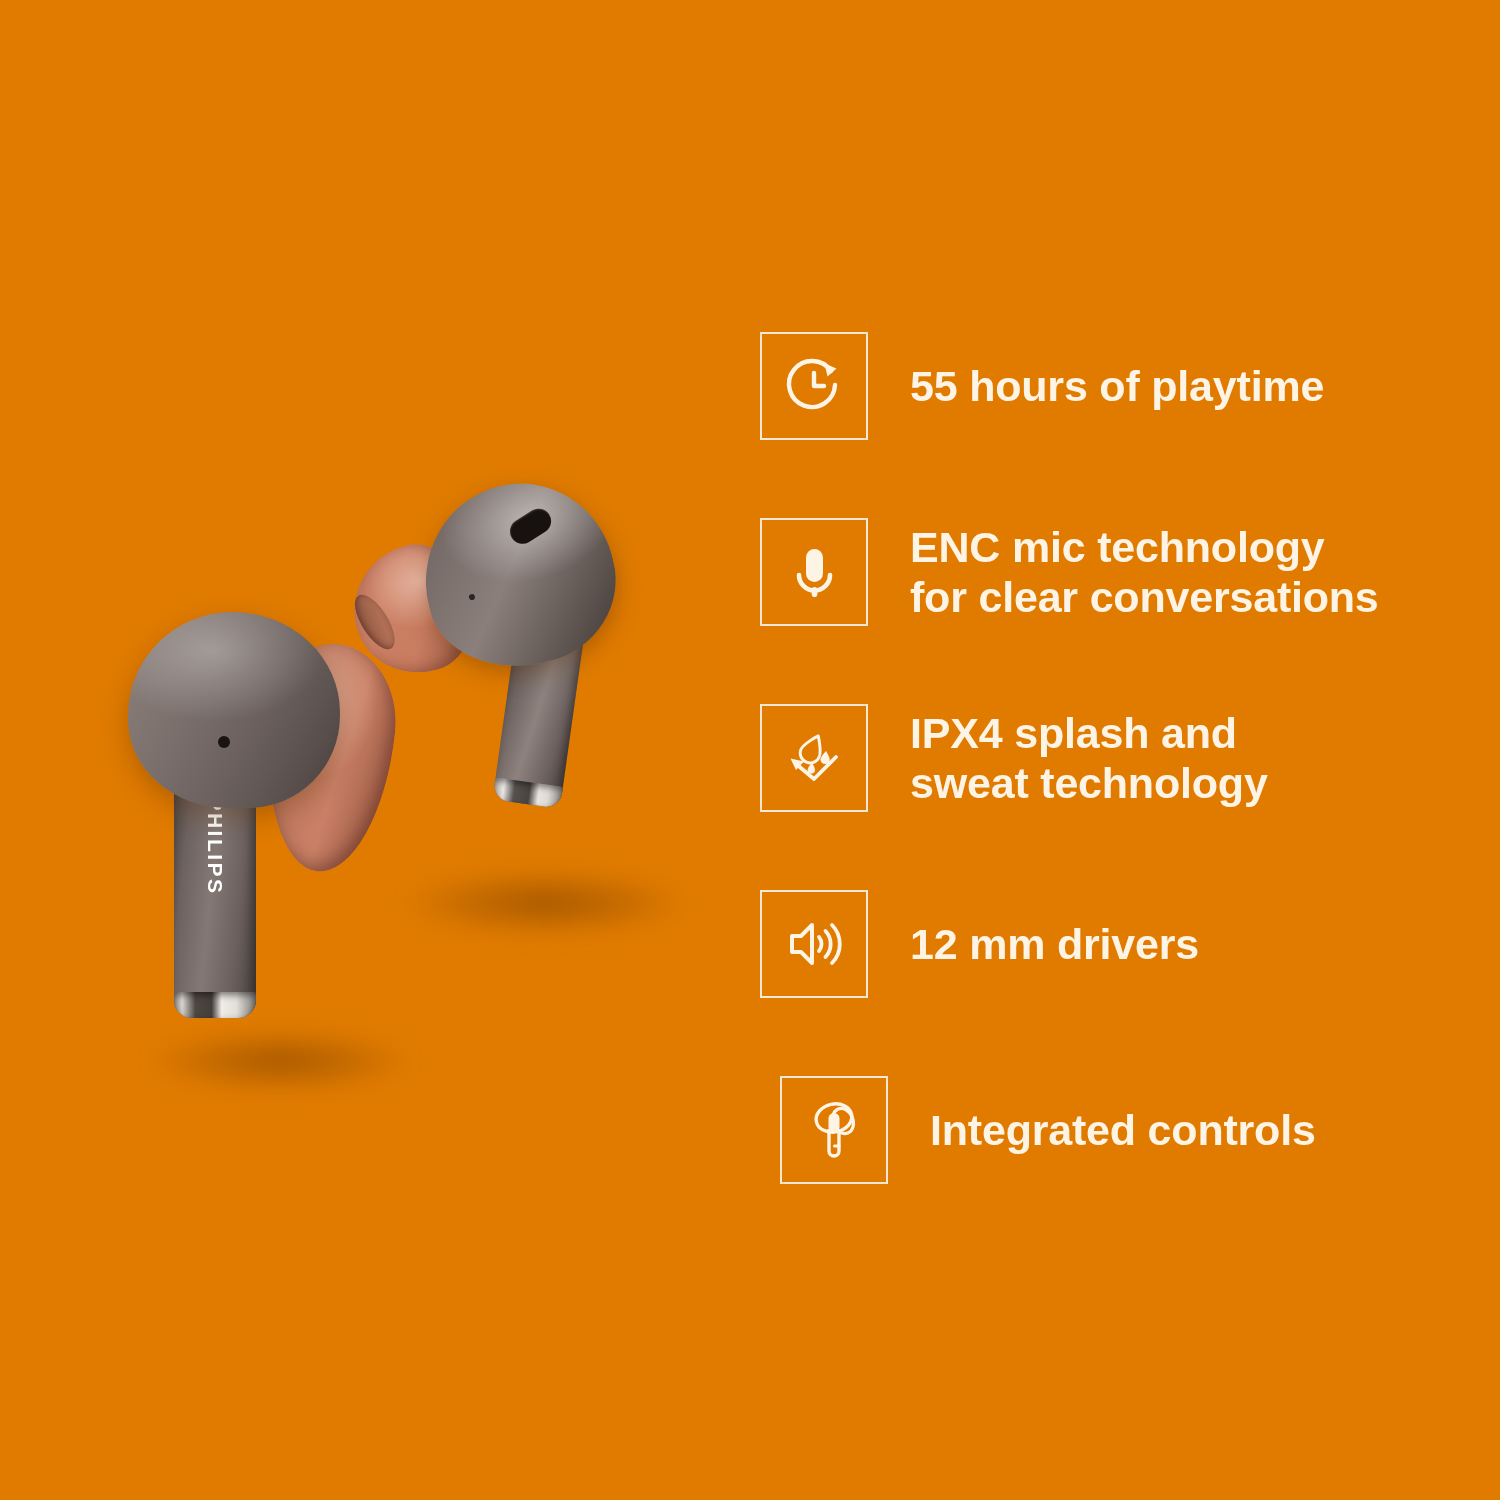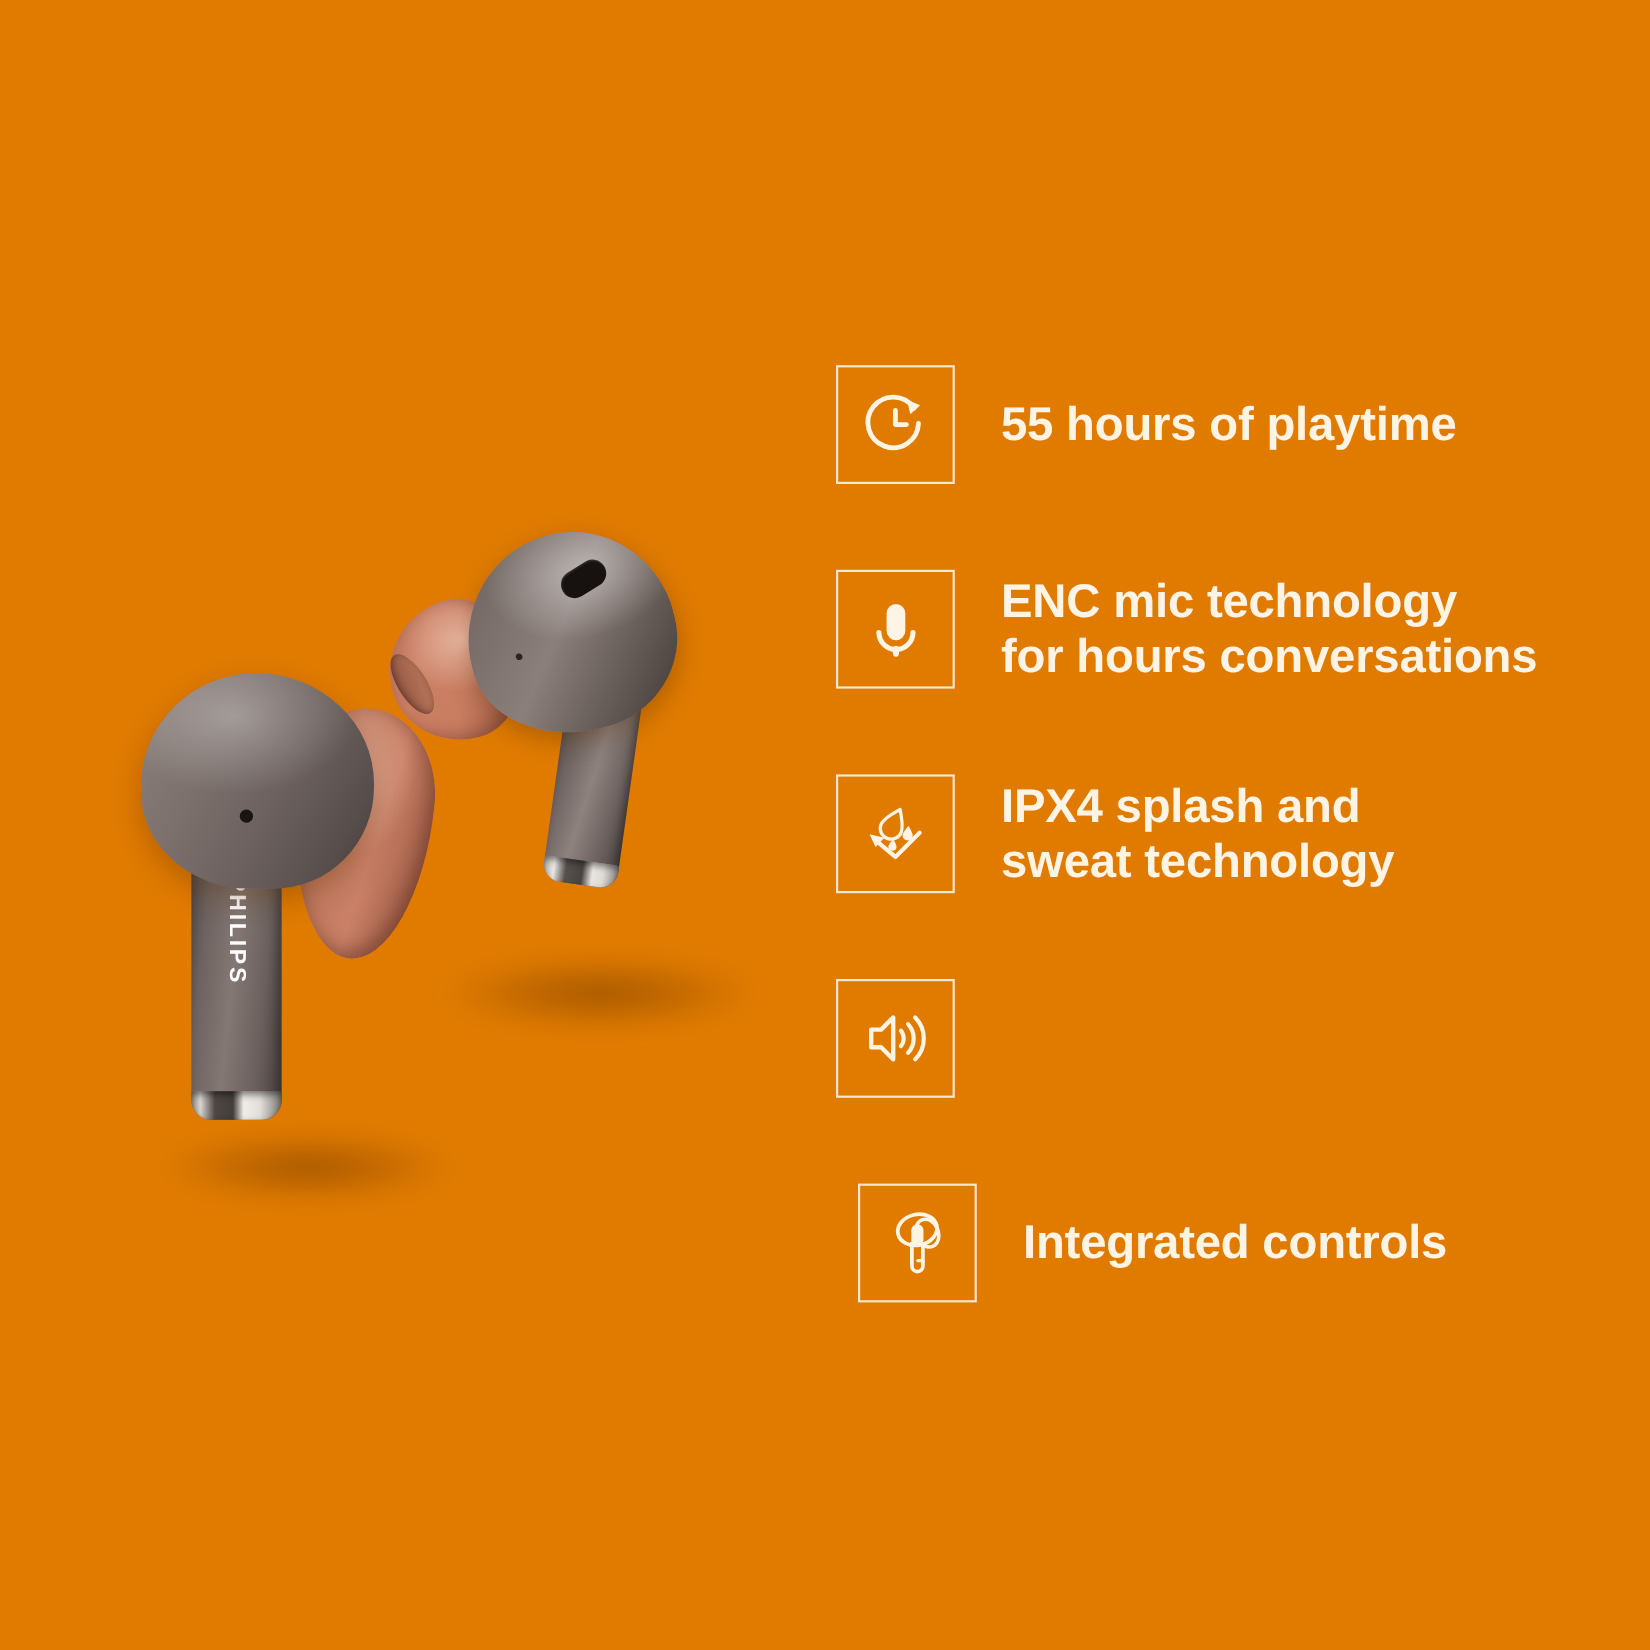--- a/index.html
+++ b/index.html
@@ -293,21 +293,21 @@
       <div class="icon-box">
         <span>
           <svg width="70" height="70" viewBox="0 0 70 70">
             <rect x="27" y="12" width="17" height="33" rx="8.5" fill="#FDF4E6"></rect>
             <path d="M20 38 A15.5 15.5 0 0 0 51 38" fill="none" stroke="#FDF4E6" stroke-width="4.6" stroke-linecap="round"></path>
             <rect x="32.7" y="50" width="5.6" height="10" rx="2.8" fill="#FDF4E6"></rect>
           </svg>
         </span>
       </div>
       <div class="feature-text">ENC mic technology
-for hours conversations</div>
+for clear conversations</div>
     </div>
 
     <div class="feature-row">
       <div class="icon-box">
         <span>
           <svg width="70" height="70" viewBox="0 0 70 70">
             <path d="M35 12 C35 12 20 27 20 35 A12 12 0 0 0 44 35 C44 28 35 12 35 12 Z" fill="none" stroke="#FDF4E6" stroke-width="3.6" stroke-linejoin="round" transform="rotate(18 32 30) scale(0.82) translate(6 2)"></path>
             <path d="M47 28 C47 28 41.5 33.5 41.5 36.5 A4.6 4.6 0 0 0 50.7 36.5 C50.7 33.9 47 28 47 28 Z" fill="#FDF4E6"></path>
             <path d="M33 40 C33 40 28.6 44.4 28.6 46.8 A3.7 3.7 0 0 0 36 46.8 C36 44.7 33 40 33 40 Z" fill="#FDF4E6"></path>
             <path d="M16 40 L35 56 L57 34" fill="none" stroke="#FDF4E6" stroke-width="3.8" stroke-linecap="round" stroke-linejoin="round"></path>
@@ -323,20 +323,21 @@
       <div class="icon-box">
         <span>
           <svg width="70" height="70" viewBox="0 0 70 70">
             <path d="M13 27 L22 27 L33 16 L33 54 L22 43 L13 43 Z" fill="none" stroke="#FDF4E6" stroke-width="4" stroke-linejoin="round"></path>
             <path d="M40 28 A11 11 0 0 1 40 42" fill="none" stroke="#FDF4E6" stroke-width="3.8" stroke-linecap="round"></path>
             <path d="M46.5 22 A19 19 0 0 1 46.5 48" fill="none" stroke="#FDF4E6" stroke-width="3.8" stroke-linecap="round"></path>
             <path d="M53 16 A27 27 0 0 1 53 54" fill="none" stroke="#FDF4E6" stroke-width="3.8" stroke-linecap="round"></path>
           </svg>
         </span>
       </div>
+      <div class="feature-text">12 mm drivers</div>
     </div>
 
     <div class="feature-row">
       <div class="icon-box">
         <span>
           <svg width="70" height="70" viewBox="0 0 70 70">
             <ellipse cx="35" cy="23" rx="18" ry="14" fill="none" stroke="#FDF4E6" stroke-width="3.4" transform="rotate(-12 35 23)"></ellipse>
             <ellipse cx="44" cy="26" rx="10" ry="13" fill="none" stroke="#FDF4E6" stroke-width="3.2" transform="rotate(-22 44 26)"></ellipse>
             <rect x="29.5" y="18" width="11" height="20" rx="5.5" fill="#FDF4E6"></rect>
             <path d="M30 34 L30 56 A5 5 0 0 0 40 56 L40 34" fill="none" stroke="#FDF4E6" stroke-width="3.4" stroke-linejoin="round"></path>

